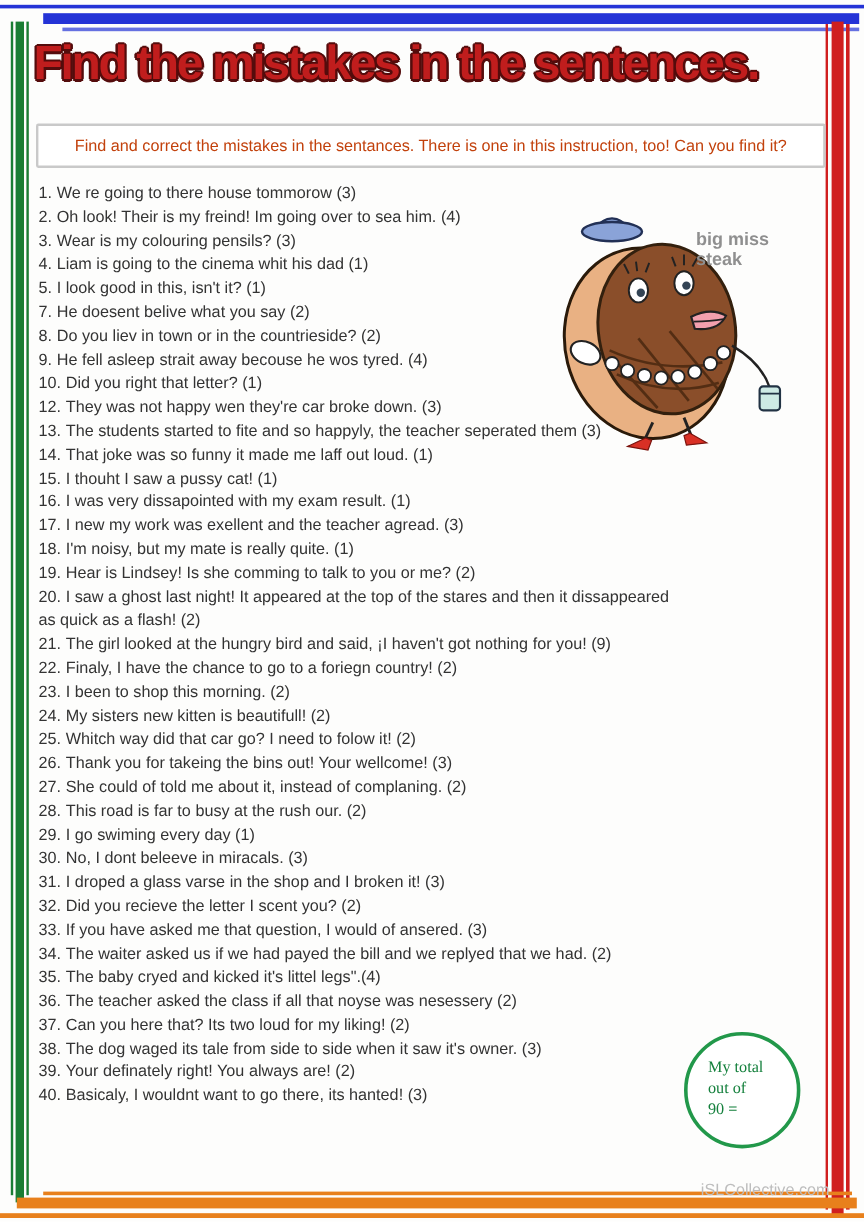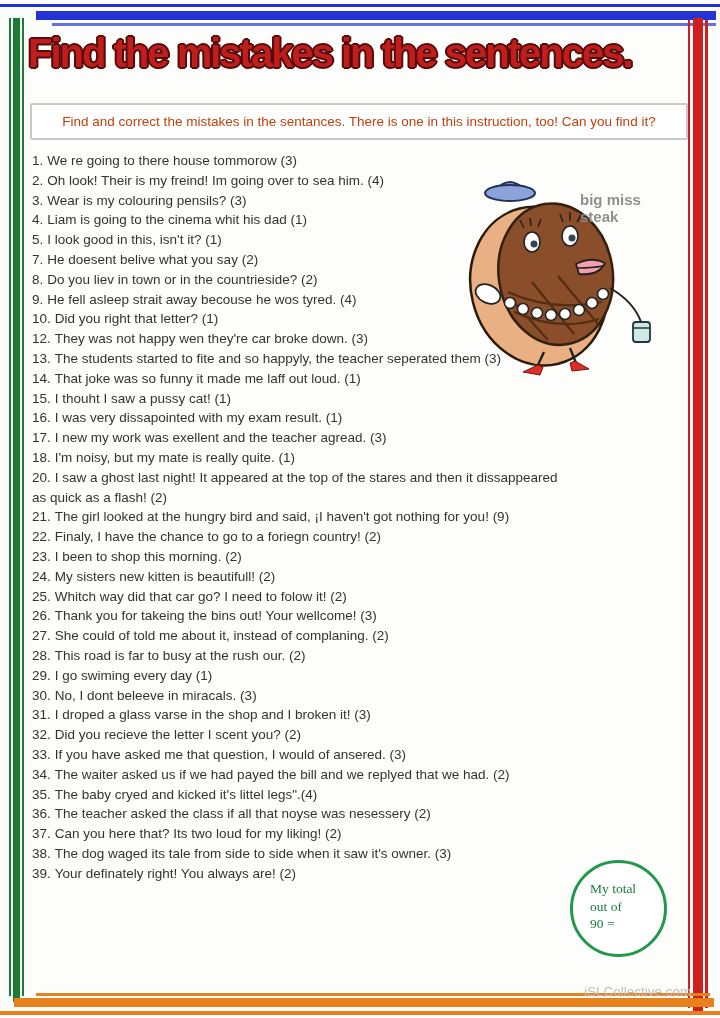--- a/index.html
+++ b/index.html
@@ -99,20 +99,21 @@
       <div class="sentence"><span class="num">8.</span><span>Do you liev in town or in the countrieside? (2)</span></div>
       <div class="sentence"><span class="num">9.</span><span>He fell asleep strait away becouse he wos tyred. (4)</span></div>
       <div class="sentence"><span class="num">10.</span><span>Did you right that letter? (1)</span></div>
       <div class="sentence"><span class="num">12.</span><span>They was not happy wen they're car broke down. (3)</span></div>
       <div class="sentence"><span class="num">13.</span><span>The students started to fite and so happyly, the teacher seperated them (3)</span></div>
       <div class="sentence"><span class="num">14.</span><span>That joke was so funny it made me laff out loud. (1)</span></div>
       <div class="sentence"><span class="num">15.</span><span>I thouht I saw a pussy cat! (1)</span></div>
       <div class="sentence"><span class="num">16.</span><span>I was very dissapointed with my exam result. (1)</span></div>
       <div class="sentence"><span class="num">17.</span><span>I new my work was exellent and the teacher agread. (3)</span></div>
       <div class="sentence"><span class="num">18.</span><span>I'm noisy, but my mate is really quite. (1)</span></div>
+      <div class="sentence"><span class="num">19.</span><span>Hear is Lindsey! Is she comming to talk to you or me? (2)</span></div>
       <div class="sentence"><span class="num">20.</span><span>I saw a ghost last night! It appeared at the top of the stares and then it dissappeared</span></div>
       <div class="sentence">as quick as a flash! (2)</div>
       <div class="sentence"><span class="num">21.</span><span>The girl looked at the hungry bird and said, ¡I haven't got nothing for you! (9)</span></div>
       <div class="sentence"><span class="num">22.</span><span>Finaly, I have the chance to go to a foriegn country! (2)</span></div>
       <div class="sentence"><span class="num">23.</span><span>I been to shop this morning. (2)</span></div>
       <div class="sentence"><span class="num">24.</span><span>My sisters new kitten is beautifull! (2)</span></div>
       <div class="sentence"><span class="num">25.</span><span>Whitch way did that car go? I need to folow it! (2)</span></div>
       <div class="sentence"><span class="num">26.</span><span>Thank you for takeing the bins out! Your wellcome! (3)</span></div>
       <div class="sentence"><span class="num">27.</span><span>She could of told me about it, instead of complaning. (2)</span></div>
       <div class="sentence"><span class="num">28.</span><span>This road is far to busy at the rush our. (2)</span></div>
@@ -120,20 +121,21 @@
       <div class="sentence"><span class="num">30.</span><span>No, I dont beleeve in miracals. (3)</span></div>
       <div class="sentence"><span class="num">31.</span><span>I droped a glass varse in the shop and I broken it! (3)</span></div>
       <div class="sentence"><span class="num">32.</span><span>Did you recieve the letter I scent you? (2)</span></div>
       <div class="sentence"><span class="num">33.</span><span>If you have asked me that question, I would of ansered. (3)</span></div>
       <div class="sentence"><span class="num">34.</span><span>The waiter asked us if we had payed the bill and we replyed that we had. (2)</span></div>
       <div class="sentence"><span class="num">35.</span><span>The baby cryed and kicked it's littel legs".(4)</span></div>
       <div class="sentence"><span class="num">36.</span><span>The teacher asked the class if all that noyse was nesessery (2)</span></div>
       <div class="sentence"><span class="num">37.</span><span>Can you here that? Its two loud for my liking! (2)</span></div>
       <div class="sentence"><span class="num">38.</span><span>The dog waged its tale from side to side when it saw it's owner. (3)</span></div>
       <div class="sentence"><span class="num">39.</span><span>Your definately right! You always are! (2)</span></div>
+      <div class="sentence"><span class="num">40.</span><span>Basicaly, I wouldnt want to go there, its hanted! (3)</span></div>
     </div>
 
   <div class="steak-wrap">
     <svg viewBox="0 0 210 200" width="210" height="200" xmlns="http://www.w3.org/2000/svg">
 
       <g transform="rotate(-14 95 105)">
         <ellipse cx="86" cy="108" rx="68" ry="80" fill="#e9b183" stroke="#2a1a0a" stroke-width="2.5"></ellipse>
       </g>
 
       <g transform="rotate(-9 105 100)">

